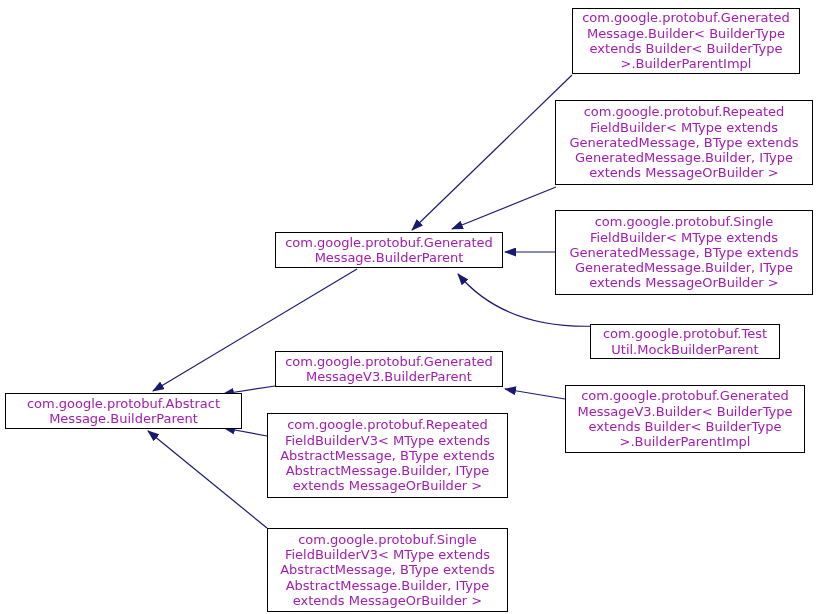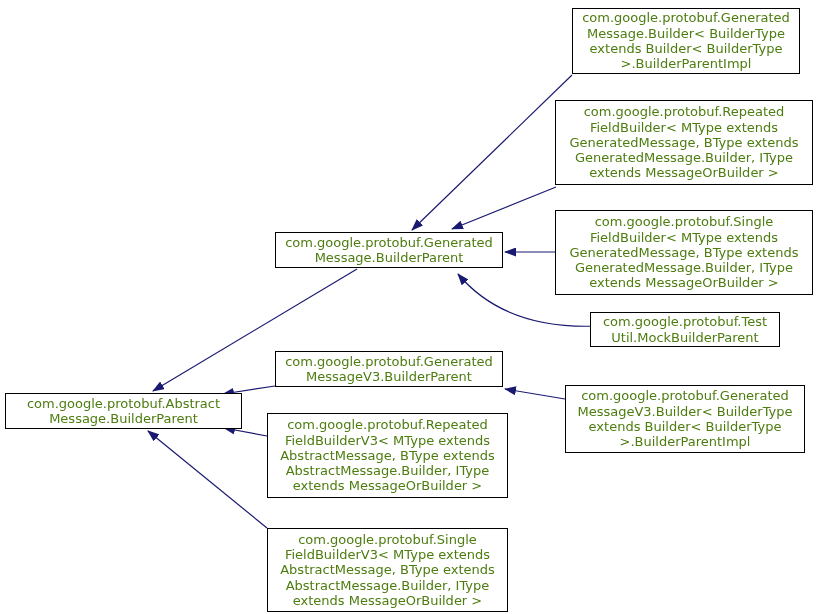--- a/index.html
+++ b/index.html
@@ -20,21 +20,21 @@
     left: 0;
     top: 0;
     width: 817px;
     height: 614px;
   }
   .node {
     position: absolute;
     box-sizing: border-box;
     background: #ffffff;
     border: 1px solid #000000;
-    color: #4d7c0f;
+    color: #a21caf;
     font-size: 13px;
     line-height: 1.18;
     text-align: center;
     white-space: pre-line;
     display: flex;
     align-items: center;
     justify-content: center;
     padding: 1px 0;
     cursor: pointer;
   }
@@ -76,21 +76,21 @@
 
   <div class="node" style="left:555px; top:210px; width:258px; height:85px">com.google.protobuf.Single
 FieldBuilder&lt; MType extends
 GeneratedMessage, BType extends
 GeneratedMessage.Builder, IType
 extends MessageOrBuilder &gt;</div>
 
   <div class="node" style="left:275px; top:232px; width:228px; height:36px">com.google.protobuf.Generated
 Message.BuilderParent</div>
 
-  <div class="node" style="left:590px; top:312px; width:190px; height:35px">com.google.protobuf.Test
+  <div class="node" style="left:590px; top:324px; width:190px; height:35px">com.google.protobuf.Test
 Util.MockBuilderParent</div>
 
   <div class="node" style="left:275px; top:351px; width:228px; height:36px">com.google.protobuf.Generated
 MessageV3.BuilderParent</div>
 
   <div class="node" style="left:5px;   top:393px; width:237px; height:36px">com.google.protobuf.Abstract
 Message.BuilderParent</div>
 
   <div class="node" style="left:267px; top:413px; width:241px; height:85px">com.google.protobuf.Repeated
 FieldBuilderV3&lt; MType extends

